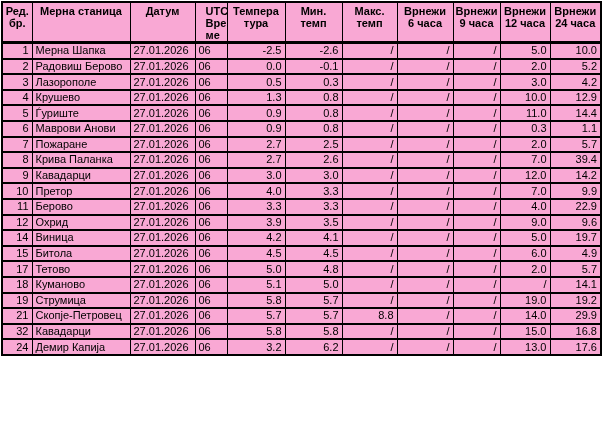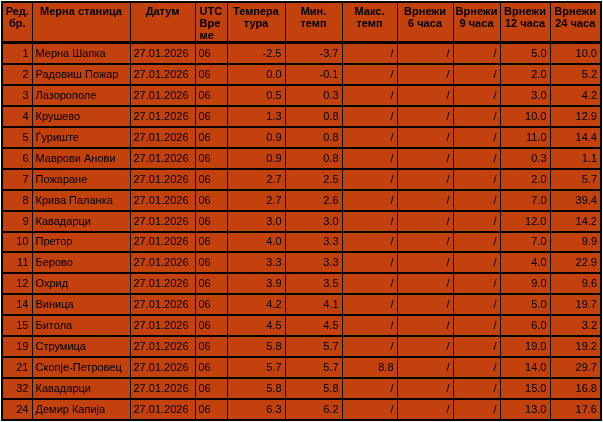--- a/index.html
+++ b/index.html
@@ -7,23 +7,23 @@
     background: #ffffff;
     font-family: "Liberation Sans", sans-serif;
     width: 603px;
     height: 422px;
     overflow: hidden;
   }
   table {
     border-collapse: collapse;
     table-layout: fixed;
     width: 599px;
-    height: 420px;
+    height: 355px;
     margin: 1px 0 0 1px;
-    background: #c2410c;
+    background: #f9a8d4;
   }
   th, td {
     border-left: 1px solid #000;
     border-right: 1px solid #000;
     border-top: 2px solid #000;
     border-bottom: 2px solid #000;
     color: #000;
     overflow: hidden;
   }
   table { border: 2px solid #000; }
@@ -31,21 +31,21 @@
     font-size: 11px;
     font-weight: bold;
     line-height: 12px;
     vertical-align: top;
     text-align: center;
     white-space: pre-line;
     padding-top: 2px;
     height: 38px;
     border-bottom-width: 3px;
   }
-  thead th.h-left { text-align: left; padding-left: 4px; margin-top: 16px; }
+  thead th.h-left { text-align: left; padding-left: 10px; margin-top: 16px; }
   tbody td {
     font-size: 11px;
     line-height: 13px;
     white-space: nowrap;
     height: 15px;
     vertical-align: middle;
   }
   tbody td.al-left  { text-align: left;  padding-left: 3px; }
   tbody td.al-right { text-align: right; padding-right: 3px; }
 </style>
@@ -91,30 +91,30 @@
 24 часа</th>
     </tr>
   </thead>
   <tbody>
       <tr>
         <td class="al-right">1</td>
         <td class="al-left">Мерна Шапка</td>
         <td class="al-left">27.01.2026</td>
         <td class="al-left">06</td>
         <td class="al-right">-2.5</td>
-        <td class="al-right">-3.7</td>
+        <td class="al-right">-2.6</td>
         <td class="al-right">/</td>
         <td class="al-right">/</td>
         <td class="al-right">/</td>
         <td class="al-right">5.0</td>
         <td class="al-right">10.0</td>
       </tr>
       <tr>
         <td class="al-right">2</td>
-        <td class="al-left">Радовиш Пожар</td>
+        <td class="al-left">Радовиш Берово</td>
         <td class="al-left">27.01.2026</td>
         <td class="al-left">06</td>
         <td class="al-right">0.0</td>
         <td class="al-right">-0.1</td>
         <td class="al-right">/</td>
         <td class="al-right">/</td>
         <td class="al-right">/</td>
         <td class="al-right">2.0</td>
         <td class="al-right">5.2</td>
       </tr>
@@ -265,21 +265,47 @@
         <td class="al-right">15</td>
         <td class="al-left">Битола</td>
         <td class="al-left">27.01.2026</td>
         <td class="al-left">06</td>
         <td class="al-right">4.5</td>
         <td class="al-right">4.5</td>
         <td class="al-right">/</td>
         <td class="al-right">/</td>
         <td class="al-right">/</td>
         <td class="al-right">6.0</td>
-        <td class="al-right">3.2</td>
+        <td class="al-right">4.9</td>
+      </tr>
+      <tr>
+        <td class="al-right">17</td>
+        <td class="al-left">Тетово</td>
+        <td class="al-left">27.01.2026</td>
+        <td class="al-left">06</td>
+        <td class="al-right">5.0</td>
+        <td class="al-right">4.8</td>
+        <td class="al-right">/</td>
+        <td class="al-right">/</td>
+        <td class="al-right">/</td>
+        <td class="al-right">2.0</td>
+        <td class="al-right">5.7</td>
+      </tr>
+      <tr>
+        <td class="al-right">18</td>
+        <td class="al-left">Куманово</td>
+        <td class="al-left">27.01.2026</td>
+        <td class="al-left">06</td>
+        <td class="al-right">5.1</td>
+        <td class="al-right">5.0</td>
+        <td class="al-right">/</td>
+        <td class="al-right">/</td>
+        <td class="al-right">/</td>
+        <td class="al-right">/</td>
+        <td class="al-right">14.1</td>
       </tr>
       <tr>
         <td class="al-right">19</td>
         <td class="al-left">Струмица</td>
         <td class="al-left">27.01.2026</td>
         <td class="al-left">06</td>
         <td class="al-right">5.8</td>
         <td class="al-right">5.7</td>
         <td class="al-right">/</td>
         <td class="al-right">/</td>
@@ -291,41 +317,41 @@
         <td class="al-right">21</td>
         <td class="al-left">Скопје-Петровец</td>
         <td class="al-left">27.01.2026</td>
         <td class="al-left">06</td>
         <td class="al-right">5.7</td>
         <td class="al-right">5.7</td>
         <td class="al-right">8.8</td>
         <td class="al-right">/</td>
         <td class="al-right">/</td>
         <td class="al-right">14.0</td>
-        <td class="al-right">29.7</td>
+        <td class="al-right">29.9</td>
       </tr>
       <tr>
         <td class="al-right">32</td>
         <td class="al-left">Кавадарци</td>
         <td class="al-left">27.01.2026</td>
         <td class="al-left">06</td>
         <td class="al-right">5.8</td>
         <td class="al-right">5.8</td>
         <td class="al-right">/</td>
         <td class="al-right">/</td>
         <td class="al-right">/</td>
         <td class="al-right">15.0</td>
         <td class="al-right">16.8</td>
       </tr>
       <tr>
         <td class="al-right">24</td>
         <td class="al-left">Демир Капија</td>
         <td class="al-left">27.01.2026</td>
         <td class="al-left">06</td>
-        <td class="al-right">6.3</td>
+        <td class="al-right">3.2</td>
         <td class="al-right">6.2</td>
         <td class="al-right">/</td>
         <td class="al-right">/</td>
         <td class="al-right">/</td>
         <td class="al-right">13.0</td>
         <td class="al-right">17.6</td>
       </tr>
     </tbody>
 </table>
 

